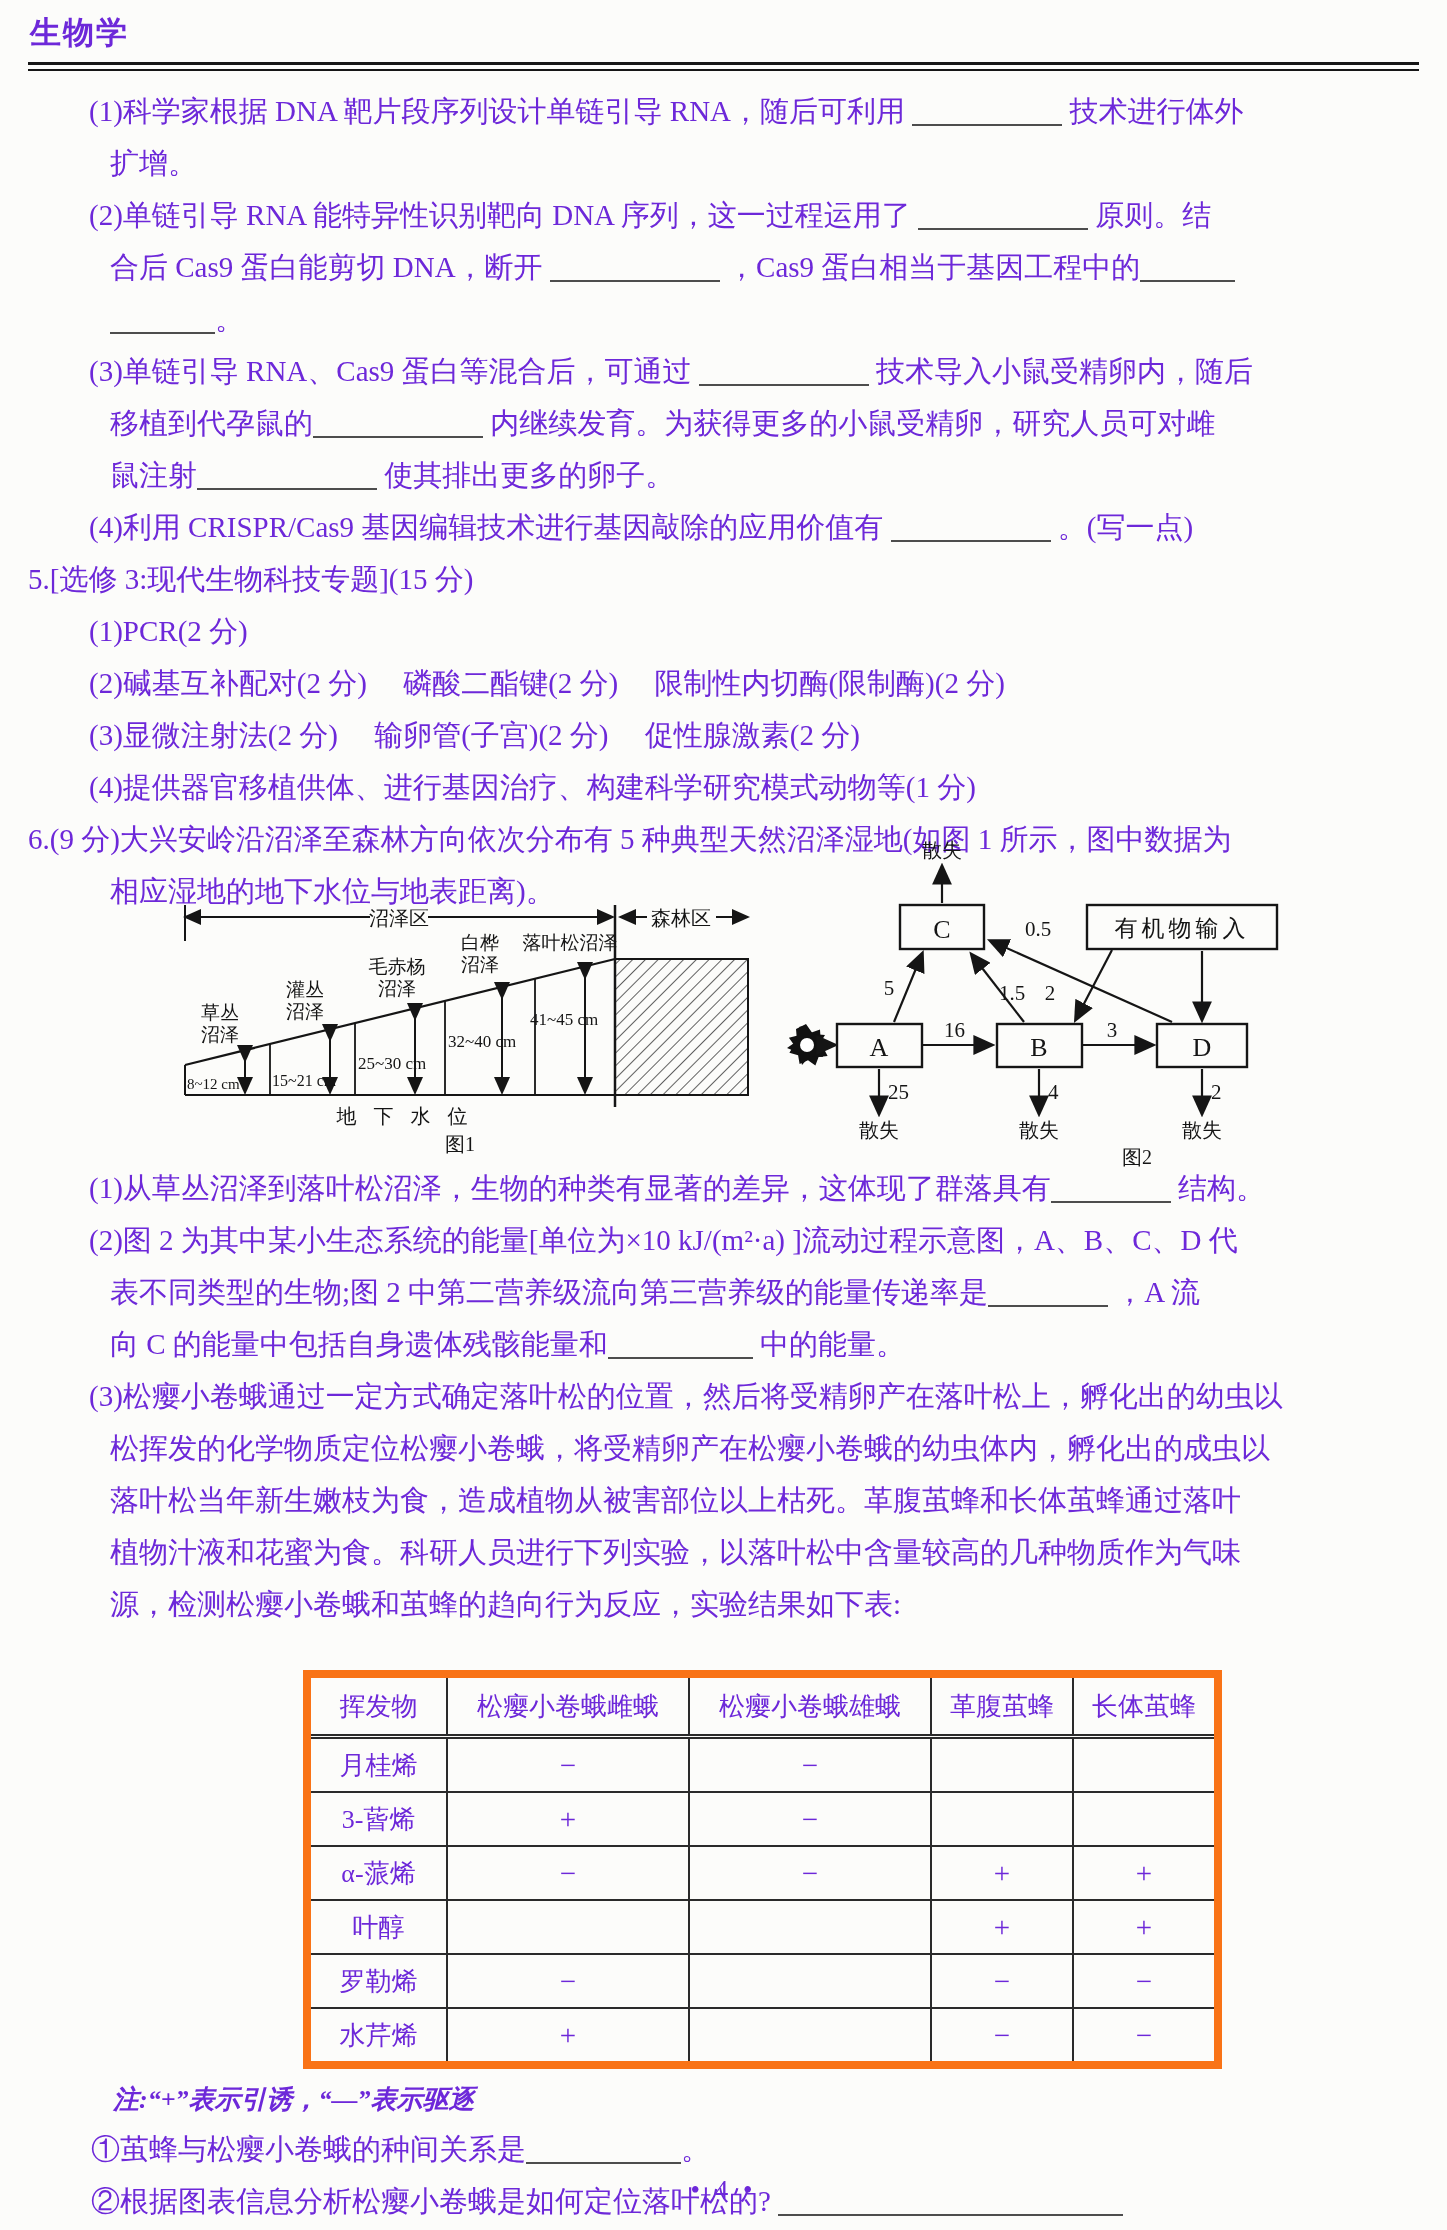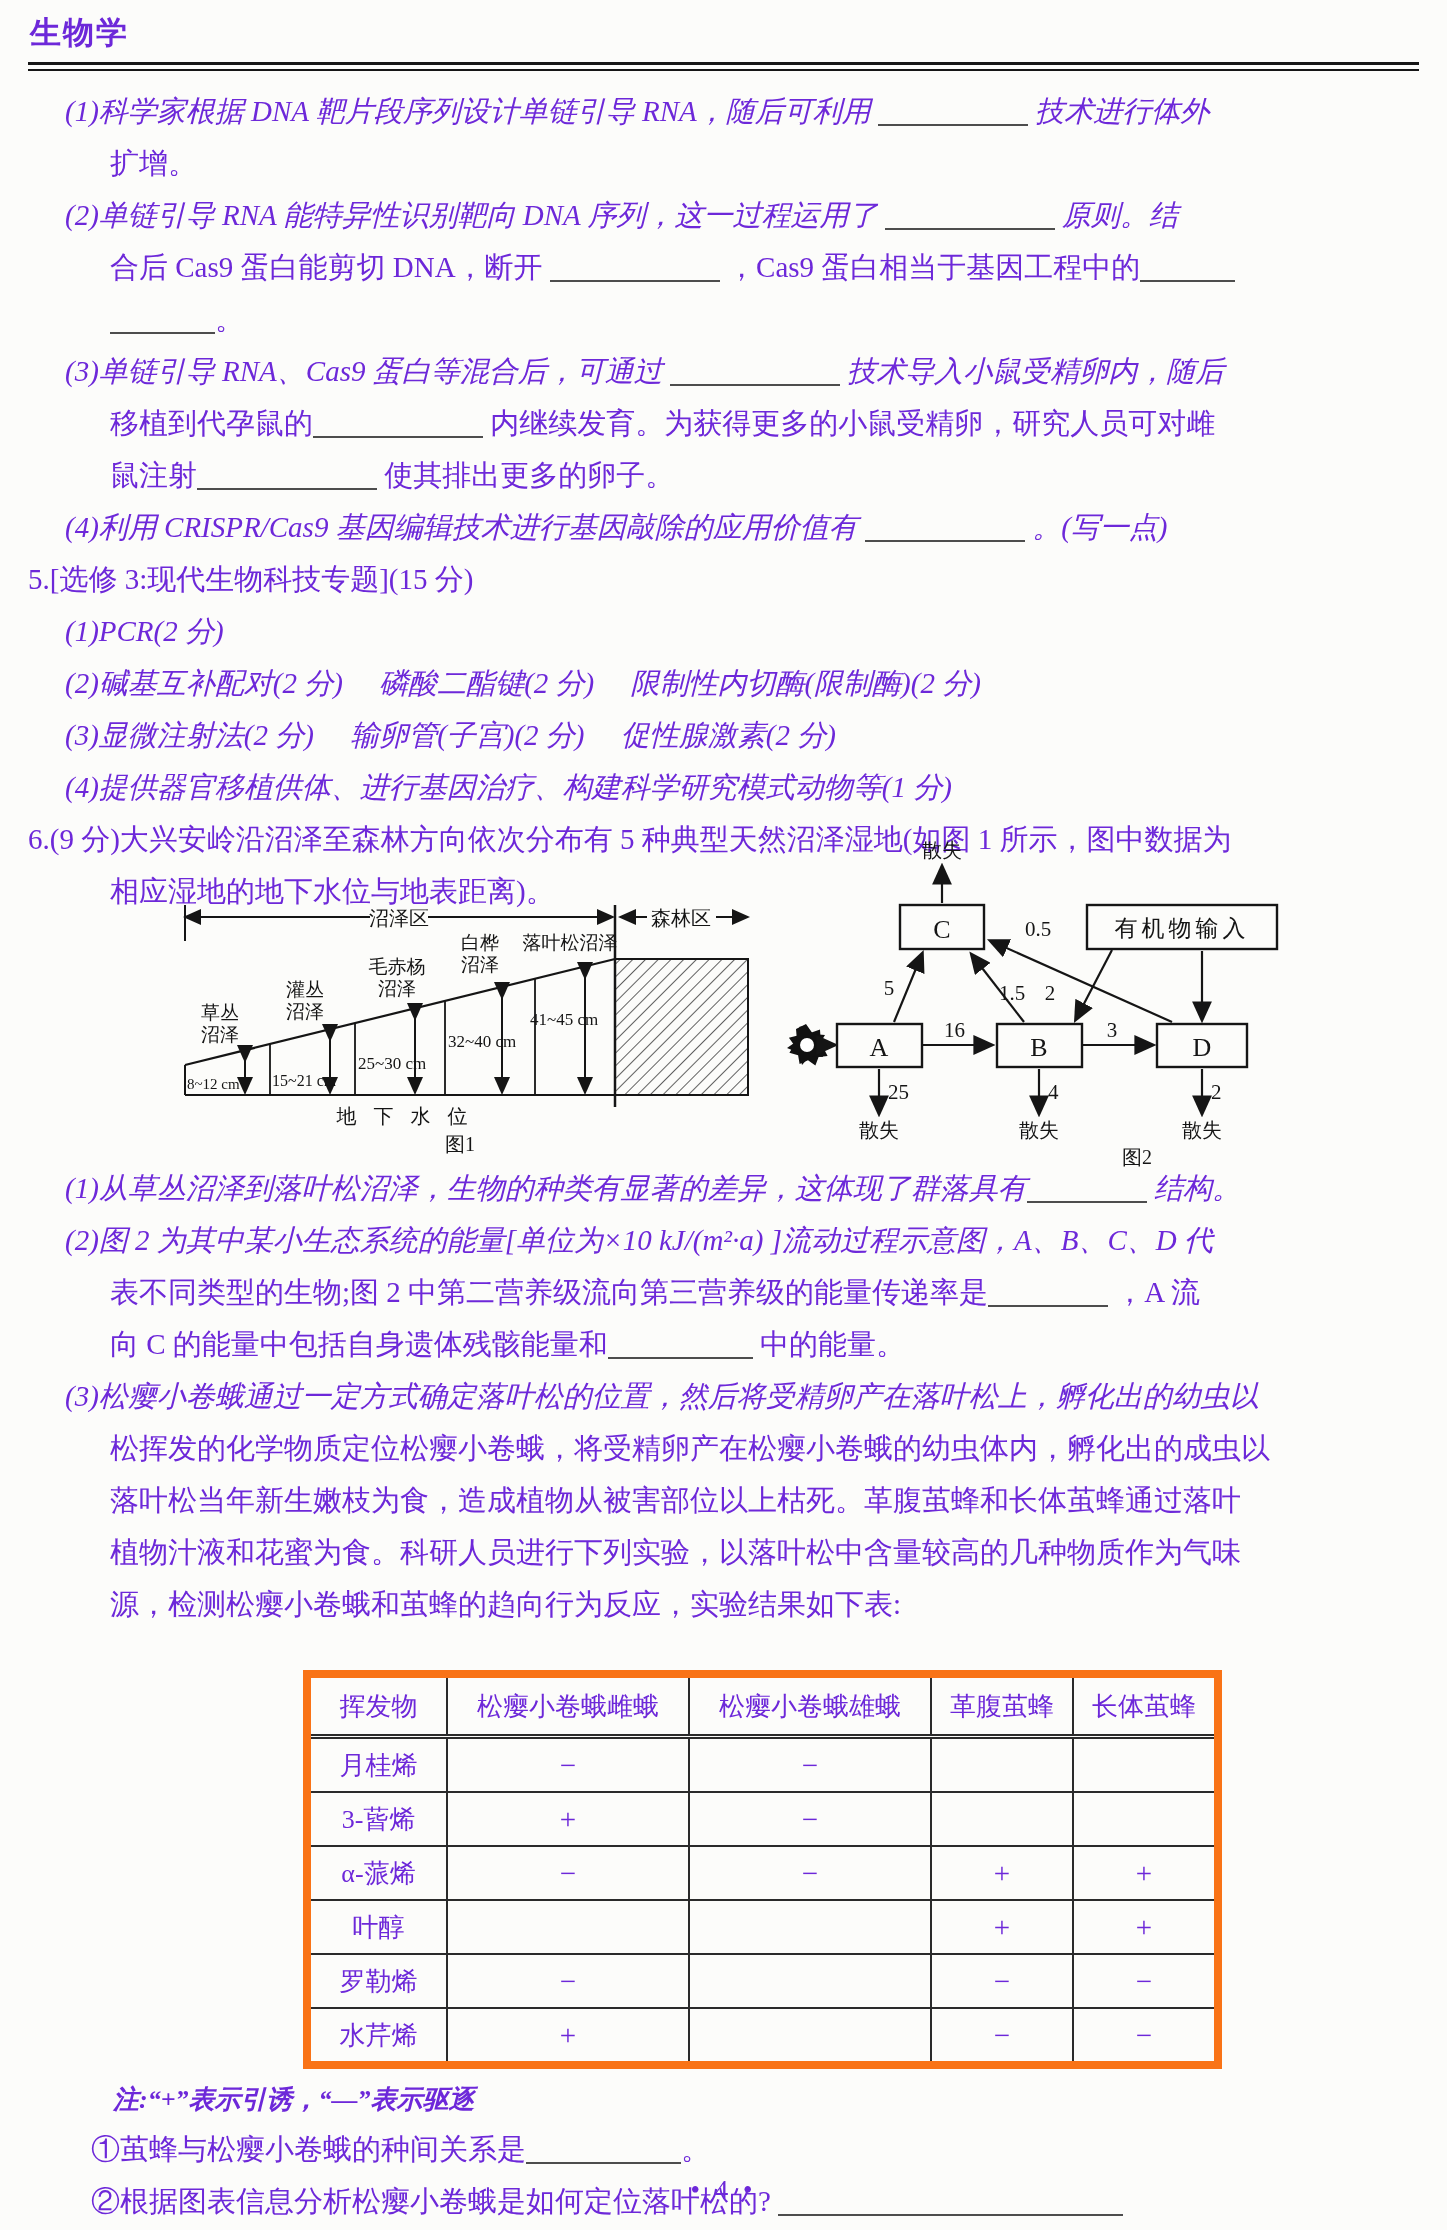--- a/index.html
+++ b/index.html
@@ -3,21 +3,21 @@
 <meta charset="utf-8">
 <style>
   html,body{margin:0;padding:0;background:#e8e8e8;}
   .page{position:relative;width:1447px;height:2230px;background:#fcfcfa;color:#6d28d9;
         font-family:"Liberation Serif","DejaVu Serif",serif;overflow:hidden;margin:0 auto;}
   .hdr-title{padding:12px 0 0 30px;font-size:31px;font-weight:bold;letter-spacing:2px;}
   .hdr-rule{margin:8px 28px 0 28px;height:4px;border-top:3px solid #161616;border-bottom:2px solid #161616;}
   .content{padding-top:14px;}
   .line{height:52px;line-height:52px;font-size:29px;white-space:nowrap;}
   .ind-0{padding-left:28px;}
-  .ind-1{padding-left:65px;font-style:italic;}
+  .ind-1{padding-left:89px;}
   .ind-2{padding-left:110px;}
   .ind-note{padding-left:100px;font-size:26px;font-style:italic;height:46px;line-height:46px;font-weight:bold;}
   .ind-circ{padding-left:78px;}
   .blank{display:inline-block;border-bottom:2.5px solid #4d4d4d;height:30px;vertical-align:-5px;}
   .figures{position:relative;height:245px;}
   .fig1{position:absolute;left:160px;top:-20px;}
   .fig2{position:absolute;left:782px;top:-80px;}
   svg text{fill:#151515;font-family:"Liberation Serif","DejaVu Serif",serif;}
   table.results{border-collapse:collapse;table-layout:fixed;margin:10px 0 0 303px;font-size:26px;}
   table.results th,table.results td{border:2px solid #2a2a2a;text-align:center;font-weight:normal;padding:0;}

